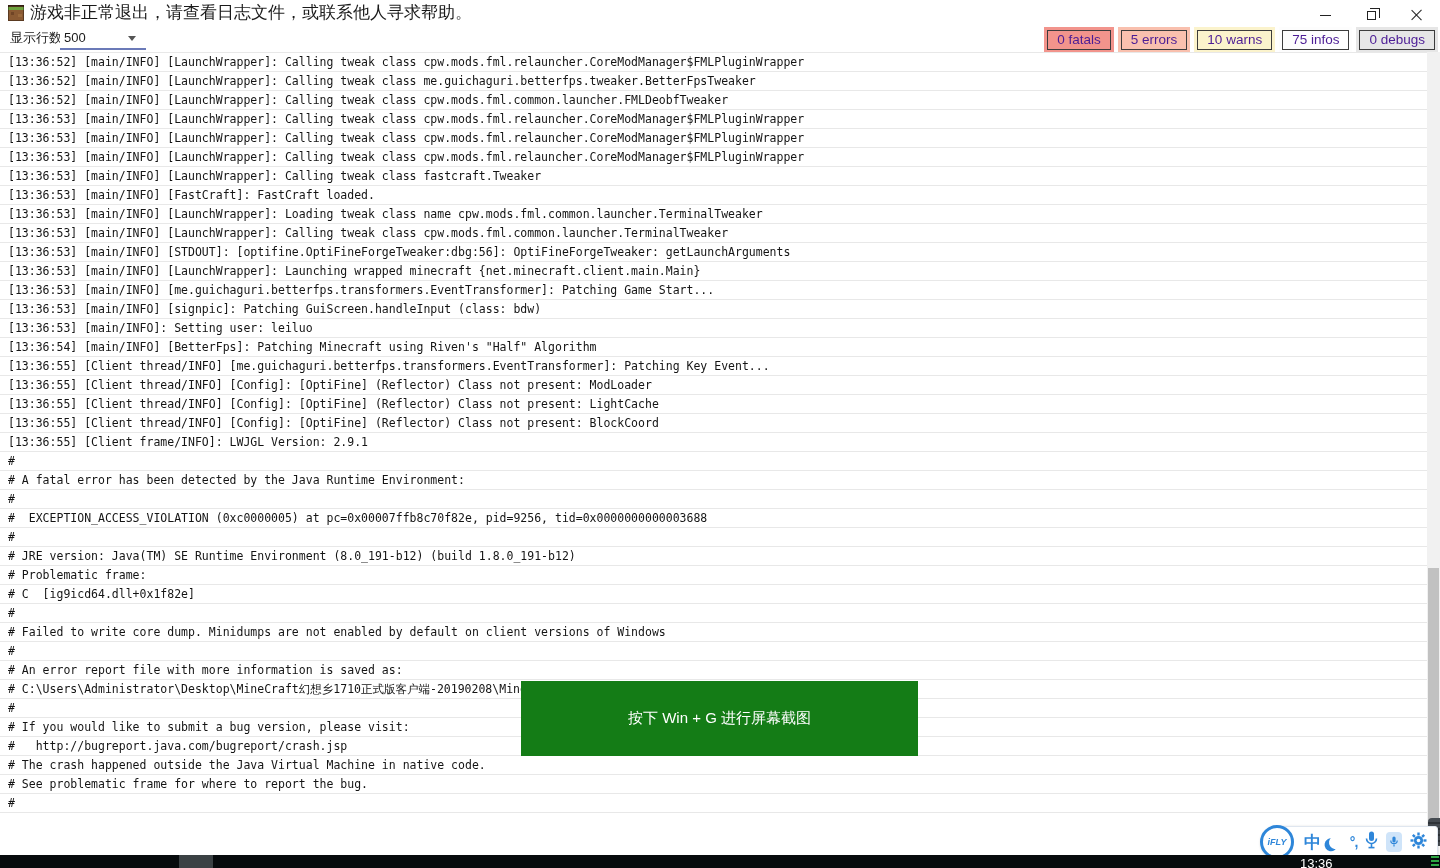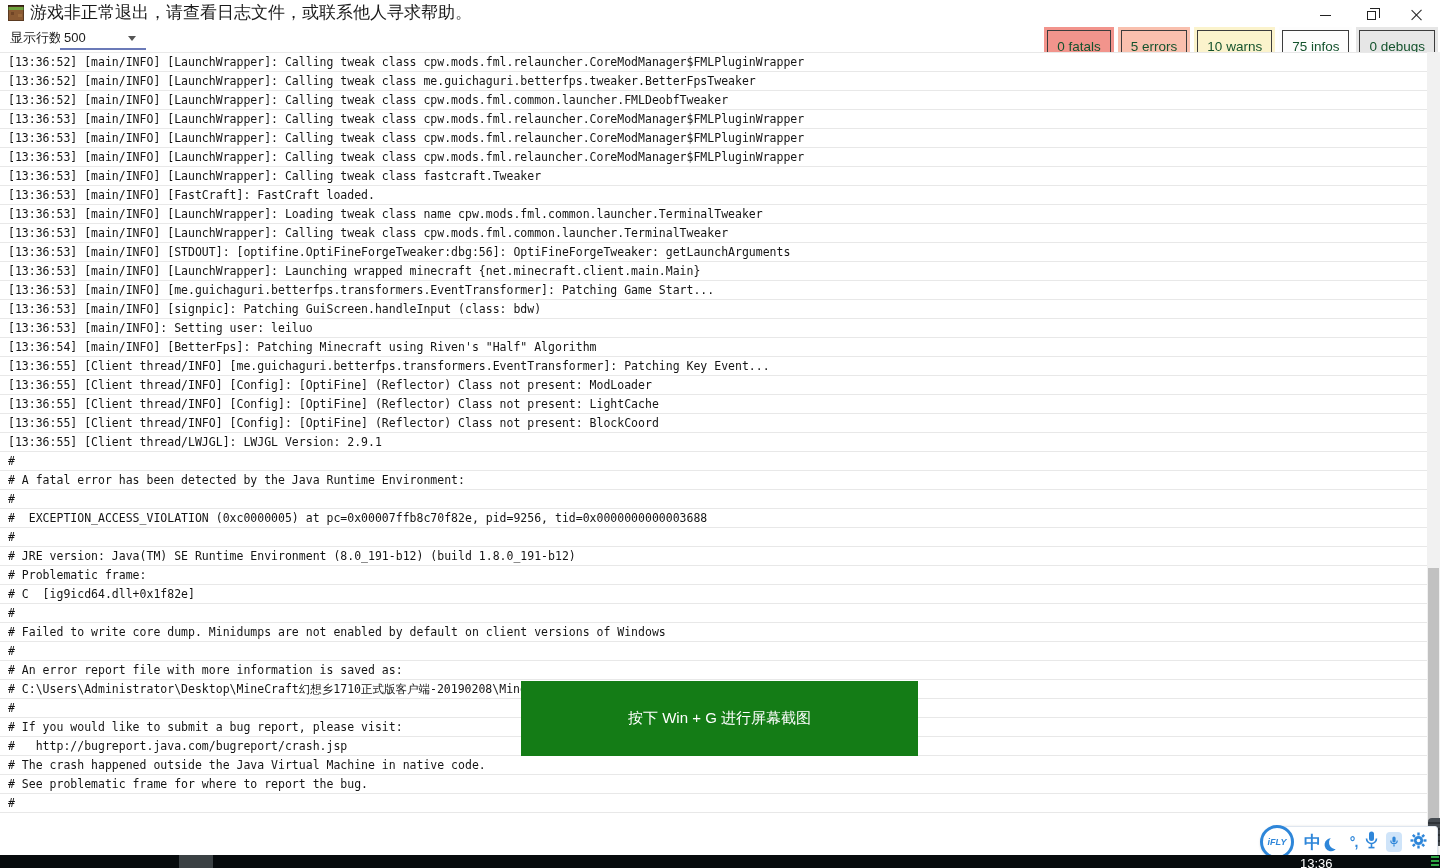--- a/index.html
+++ b/index.html
@@ -34,22 +34,22 @@
   .lines-select { position:absolute; left:60px; top:26px; width:86px; height:24px;
                   border:none; border-bottom:2px solid #6b7ab8; background:#fff;
                   display:flex; align-items:center;text-align:center; }
   .lines-value { font-size:13px; color:#1a1a1a; padding-left:4px; }
   .caret-down { position:absolute; right:10px; top:10px; width:0; height:0;
                 border-left:4px solid transparent; border-right:4px solid transparent;
                 border-top:5px solid #555; }
 
   .badges { position:absolute; right:2px; top:27px; display:flex; gap:4px; }
   .badge { padding:3px; }
-  .badge-inner { display:block; border:1px solid #3c3c3c; padding:8px 9px 2px 9px;
-                 font-size:13.5px; color:#14532d; white-space:nowrap; }
+  .badge-inner { display:block; border:1px solid #3c3c3c; padding:1px 9px 2px 9px;
+                 font-size:13.5px; color:#4c1d95; white-space:nowrap; }
 
   
   .log { position:absolute; left:0; top:52px; right:13px; border-top:1px solid #e8e8e8; background:#fff; }
   .log-row { height:19px; line-height:18px; border-bottom:1px solid #e8e8e8; padding-left:8px;
              font-family:"DejaVu Sans Mono", monospace; font-size:11.5px; color:#141414;
              white-space:pre; overflow:hidden; }
 
   
   .scrollbar { position:absolute; right:0; top:52px; width:13px; height:794px; background:#f1f1f1; }
   .scroll-thumb { position:absolute; left:1px; top:516px; width:11px; height:260px; background:#c1c1c1; }
@@ -149,36 +149,36 @@
       <div class="log-row">[13:36:53] [main/INFO] [STDOUT]: [optifine.OptiFineForgeTweaker:dbg:56]: OptiFineForgeTweaker: getLaunchArguments</div>
       <div class="log-row">[13:36:53] [main/INFO] [LaunchWrapper]: Launching wrapped minecraft {net.minecraft.client.main.Main}</div>
       <div class="log-row">[13:36:53] [main/INFO] [me.guichaguri.betterfps.transformers.EventTransformer]: Patching Game Start...</div>
       <div class="log-row">[13:36:53] [main/INFO] [signpic]: Patching GuiScreen.handleInput (class: bdw)</div>
       <div class="log-row">[13:36:53] [main/INFO]: Setting user: leiluo</div>
       <div class="log-row">[13:36:54] [main/INFO] [BetterFps]: Patching Minecraft using Riven's "Half" Algorithm</div>
       <div class="log-row">[13:36:55] [Client thread/INFO] [me.guichaguri.betterfps.transformers.EventTransformer]: Patching Key Event...</div>
       <div class="log-row">[13:36:55] [Client thread/INFO] [Config]: [OptiFine] (Reflector) Class not present: ModLoader</div>
       <div class="log-row">[13:36:55] [Client thread/INFO] [Config]: [OptiFine] (Reflector) Class not present: LightCache</div>
       <div class="log-row">[13:36:55] [Client thread/INFO] [Config]: [OptiFine] (Reflector) Class not present: BlockCoord</div>
-      <div class="log-row">[13:36:55] [Client thread/LWJGL]: LWJGL Version: 2.9.1</div>
+      <div class="log-row">[13:36:55] [Client frame/INFO]: LWJGL Version: 2.9.1</div>
       <div class="log-row">#</div>
       <div class="log-row"># A fatal error has been detected by the Java Runtime Environment:</div>
       <div class="log-row">#</div>
       <div class="log-row">#  EXCEPTION_ACCESS_VIOLATION (0xc0000005) at pc=0x00007ffb8c70f82e, pid=9256, tid=0x0000000000003688</div>
       <div class="log-row">#</div>
       <div class="log-row"># JRE version: Java(TM) SE Runtime Environment (8.0_191-b12) (build 1.8.0_191-b12)</div>
       <div class="log-row"># Problematic frame:</div>
       <div class="log-row"># C  [ig9icd64.dll+0x1f82e]</div>
       <div class="log-row">#</div>
       <div class="log-row"># Failed to write core dump. Minidumps are not enabled by default on client versions of Windows</div>
       <div class="log-row">#</div>
       <div class="log-row"># An error report file with more information is saved as:</div>
       <div class="log-row"># C:\Users\Administrator\Desktop\MineCraft幻想乡1710正式版客户端-20190208\MineCra</div>
       <div class="log-row">#</div>
-      <div class="log-row"># If you would like to submit a bug report, please visit:</div>
+      <div class="log-row"># If you would like to submit a bug version, please visit:</div>
       <div class="log-row">#   http://bugreport.java.com/bugreport/crash.jsp</div>
       <div class="log-row"># The crash happened outside the Java Virtual Machine in native code.</div>
       <div class="log-row"># See problematic frame for where to report the bug.</div>
       <div class="log-row">#</div>
     </div>
 
   <div class="scrollbar">
     <div class="scroll-thumb"></div>
   </div>
 

